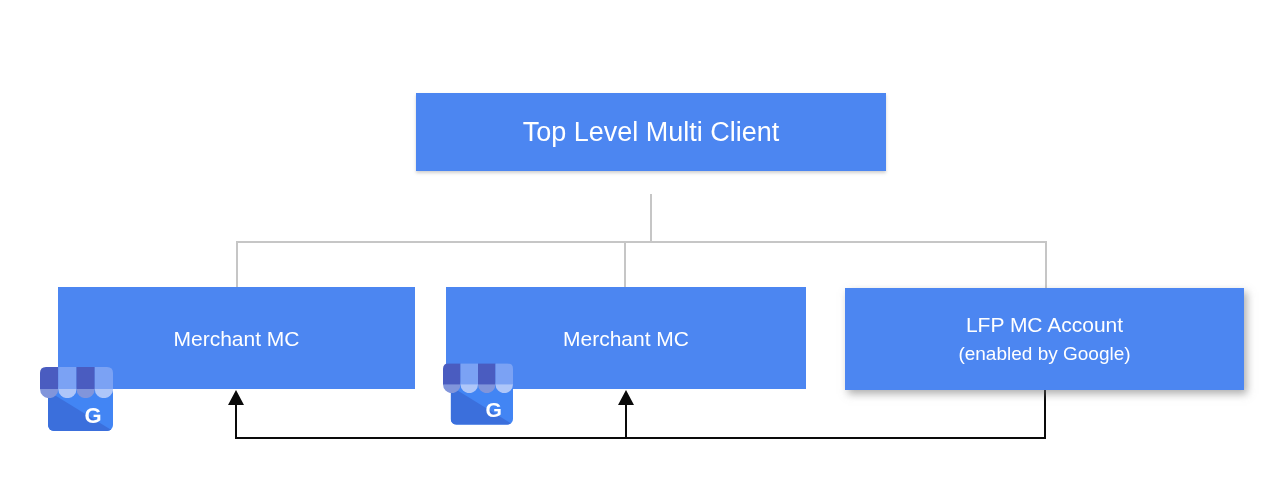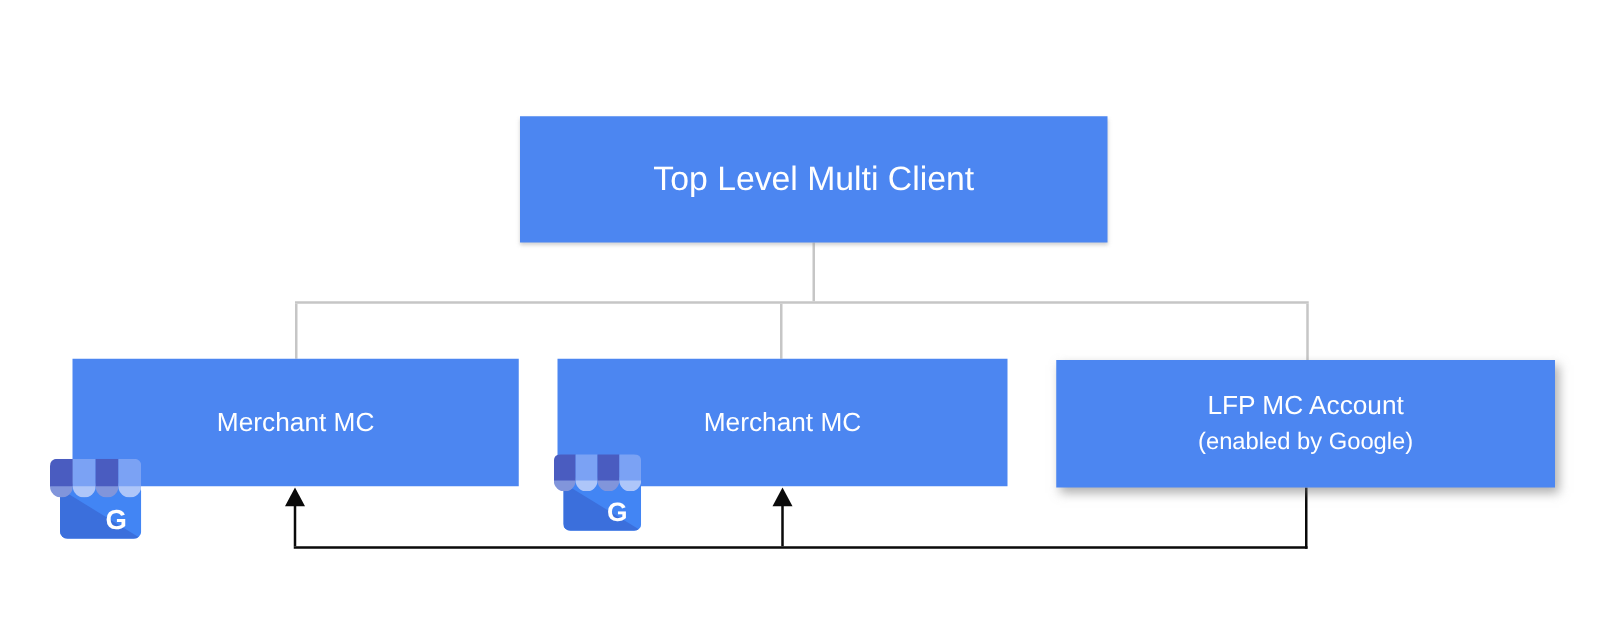--- a/index.html
+++ b/index.html
@@ -20,21 +20,21 @@
     background: var(--node-fill, #4C86F1);
     color: var(--node-text, #ffffff);
     display: flex;
     flex-direction: column;
     align-items: center;
     justify-content: center;
     text-align: center;
   }
   .node .l1, .node .l2 { display: block; }
   .node-top {
-    left: 416px; top: 93px; width: 470px; height: 101px;
+    left: 416px; top: 93px; width: 470px; height: 78px;
     font-size: 27px; line-height: 41px;
     box-shadow: 0 2px 3px rgba(150,150,150,0.45);
   }
   .node-child {
     font-size: 21px; line-height: 29px; justify-content: center;
   }
   .node-sub1 { left: 58px;  top: 287px; width: 357px; height: 102px; }
   .node-sub2 { left: 446px; top: 287px; width: 360px; height: 102px; }
   .node-lfp  {
     left: 845px; top: 288px; width: 399px; height: 102px;

